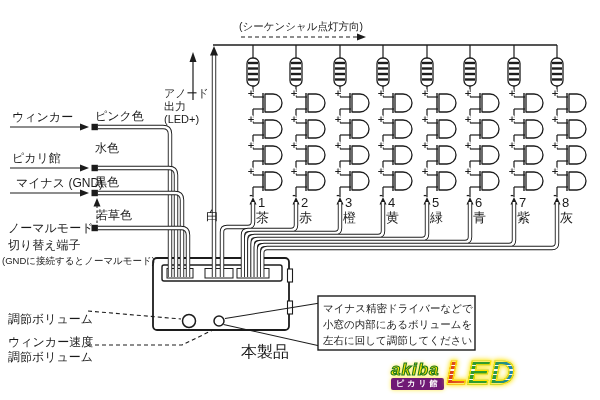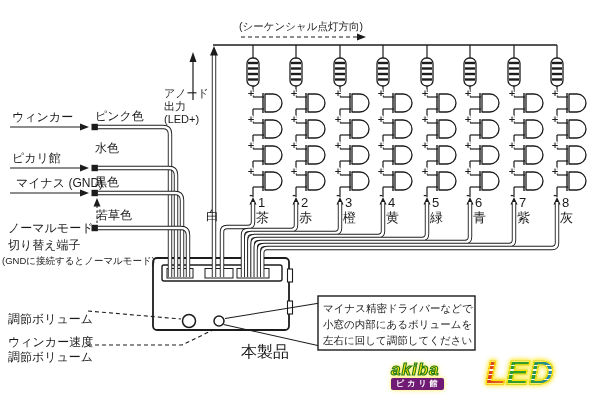--- a/index.html
+++ b/index.html
@@ -10,21 +10,21 @@
   .fs10{font-size:10.5px}.fs11{font-size:11px}.fs12{font-size:12px}.fs13{font-size:13px}
   .fs16{font-size:16px}.fs9{font-size:9.5px}
   .anode{width:54px;text-align:left;line-height:13px;}
   .callout-text{line-height:16px;font-size:10.5px;}
   .logo{position:absolute;left:391px;top:355px;display:flex;align-items:center;gap:3px;}
   .logo-left{filter:drop-shadow(0 0 2px #ffec4d);text-align:left;}
   .logo-akiba{font-size:17px;font-weight:800;font-style:italic;color:#ffe400;
               -webkit-text-stroke:1.1px #1e7a1e;letter-spacing:1px;line-height:16px;}
   .logo-sub{background:#701a75;color:#fff;font-size:8px;font-weight:bold;letter-spacing:3px;
             padding:1px 3px 2px 5px;border-radius:2px;line-height:9px;}
-  .logo-led{filter:drop-shadow(0 0 2.5px #ffec4d) drop-shadow(0 0 1px #ffec4d);line-height:34px;margin-left:39px;}
+  .logo-led{filter:drop-shadow(0 0 2.5px #ffec4d) drop-shadow(0 0 1px #ffec4d);line-height:34px;}
   .logo-led span{font-style:italic;font-weight:800;font-size:34px;letter-spacing:0px;
     -webkit-text-stroke:1.2px #ffe400;
     background-image:repeating-linear-gradient(180deg, rgba(255,255,255,0) 0 3px, rgba(255,255,255,.95) 3px 4.5px),
                      linear-gradient(90deg,var(--c1),var(--c2));
     -webkit-background-clip:text;background-clip:text;-webkit-text-fill-color:transparent;}
 </style>
 </head>
 <body>
 
 <div id="stage">

